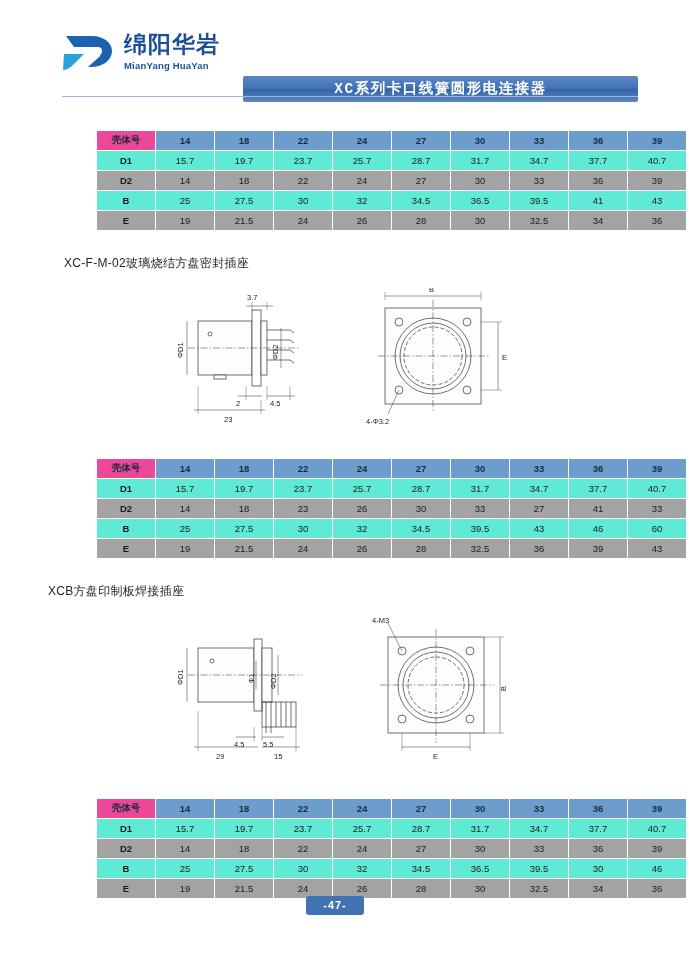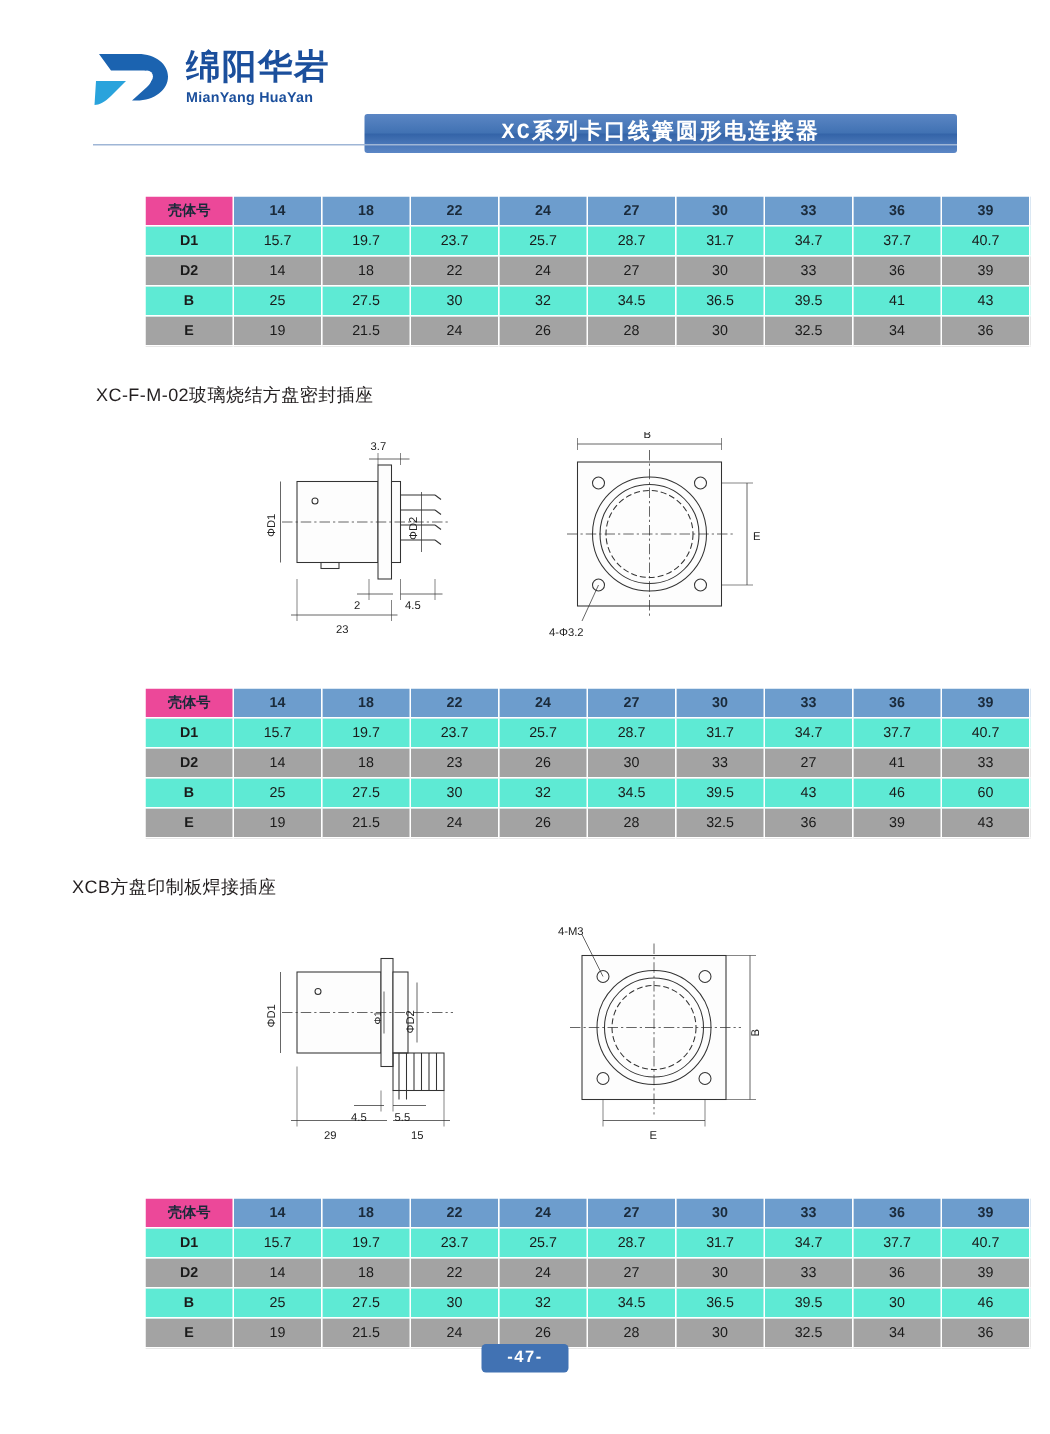--- a/index.html
+++ b/index.html
@@ -56,21 +56,21 @@
     font-family:"Liberation Sans","DejaVu Sans",sans-serif;
     letter-spacing:.3px;
   }
 
   
   .drawing{position:absolute;}
   .drawing svg{display:block;}
 
   
   .pagenum{
-    position:absolute;left:321px;top:896px;width:58px;height:19px;
+    position:absolute;left:306px;top:896px;width:58px;height:19px;
     background:#4172b3;border-radius:3px;color:#fff;font-size:11px;
     text-align:center;line-height:19px;font-weight:bold;letter-spacing:1px;
   }
 </style>
 </head>
 <body>
 
 <div class="page">
 
   <div class="header">

